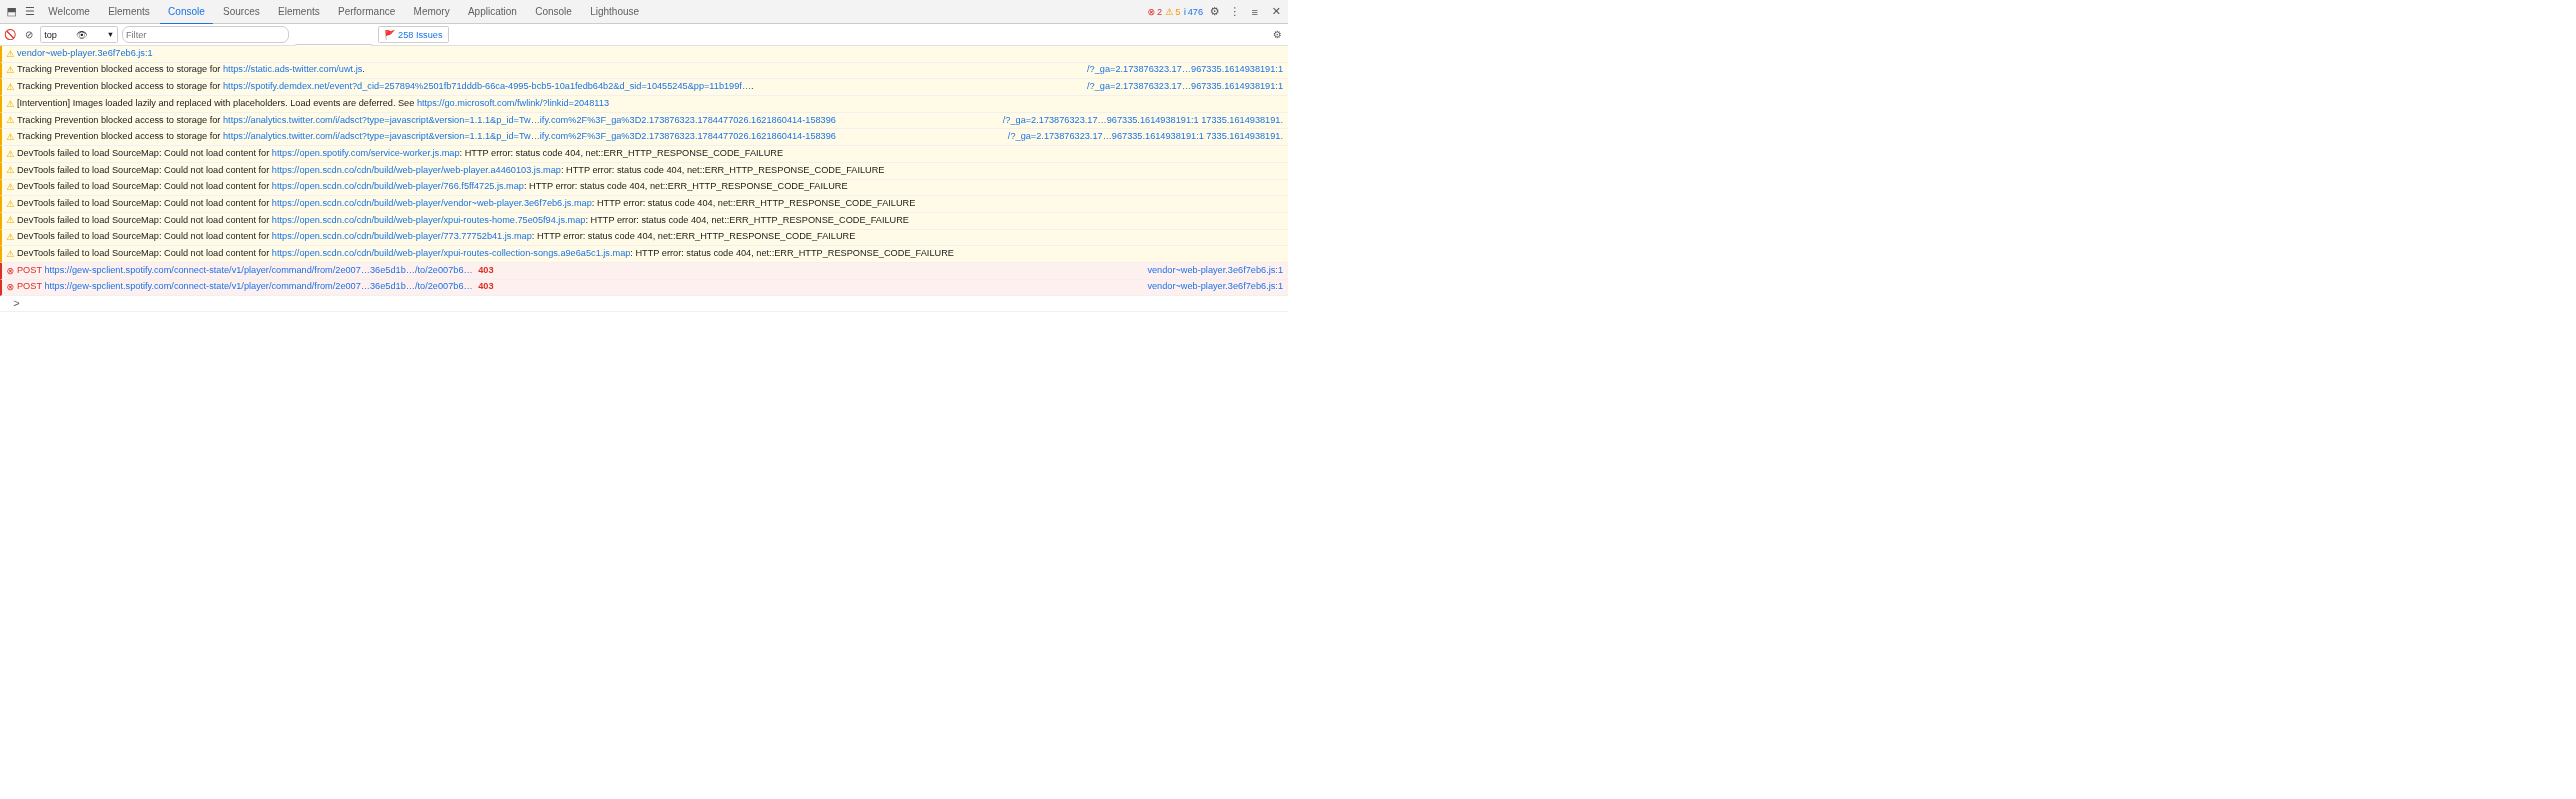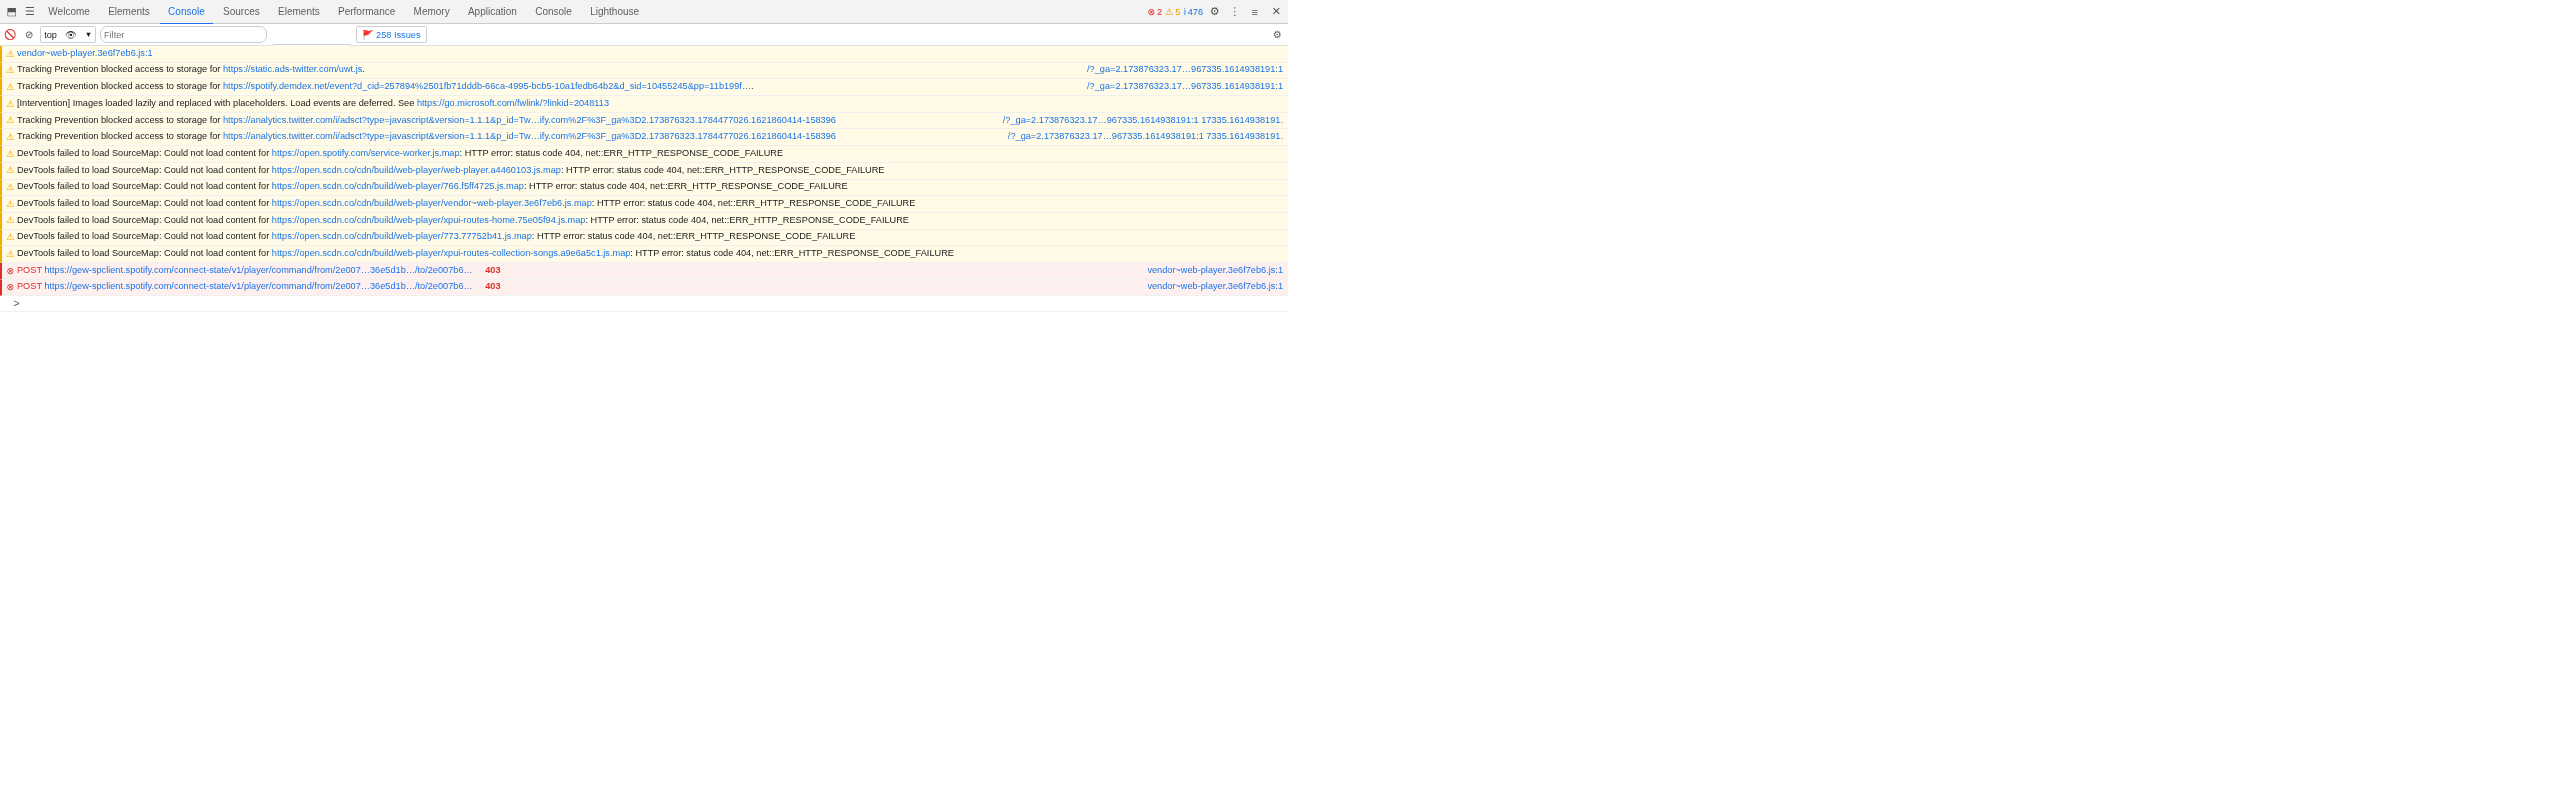--- a/index.html
+++ b/index.html
@@ -106,21 +106,21 @@
     }
     .context-select {
       display: flex;
       align-items: center;
       border: 0.8px solid #ccc;
       border-radius: 1.7px;
       padding: 0.8px 3.3px;
       font-size: 9.2px;
       cursor: pointer;
       background: #fff;
-      gap: 8px;
+      gap: 19px;
       height: 16.7px;
     }
     .filter-input {
       flex: 1;
       border: 0.8px solid #ccc;
       border-radius: 7px;
       padding: 0.8px 3.3px;
       font-size: 9.2px;
       height: 16.7px;
       outline: none;
@@ -219,21 +219,21 @@
 
     .expand-arrow {
       color: #555;
       margin-right: 1.7px;
       font-size: 8.3px;
     }
 
     .http-403 {
       color: #d93025;
       font-weight: bold;
-      margin-left: 10px;
+      margin-left: 3px;
     }
   </style>
 </head>
 <body>
 
 <div class="devtools-tabs">
   <button class="devtools-icon-btn">⬒</button>
   <button class="devtools-icon-btn">☰</button>
   <div class="tab">Welcome</div>
   <div class="tab">Elements</div>

